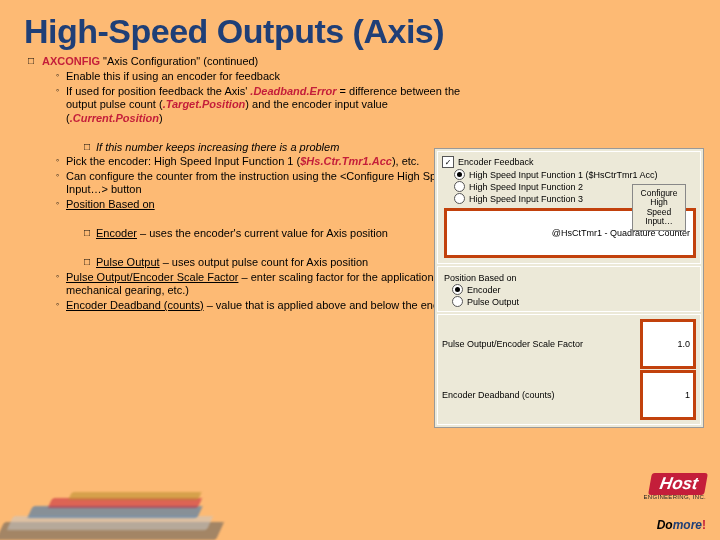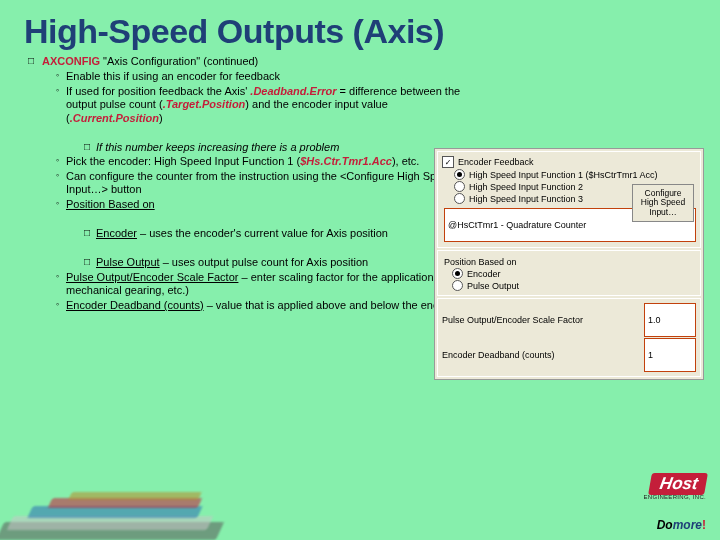--- a/index.html
+++ b/index.html
@@ -1,39 +1,39 @@
 <!DOCTYPE html>
 <html><head>
 <meta charset="utf-8">
 <style>
 html,body{margin:0;padding:0;width:720px;height:540px;font-family:Arial,Helvetica,sans-serif;background:#fff;overflow:hidden;position:relative}
-.slide{position:relative;width:720px;height:540px;background:#86efac}
+.slide{position:relative;width:720px;height:540px;background:#fdba74}
 .title{font-family:"Trebuchet MS",Arial,sans-serif;font-size:34px;font-weight:bold;color:#1f3f77;padding:12px 0 4px 24px;letter-spacing:-0.5px}
 .content{padding:0 20px 0 28px;font-size:11px;line-height:1.22;color:#000}
 .lvl1{margin:0 0 2px 0;padding-left:14px;position:relative}
 .lvl1::before{content:"□";position:absolute;left:0;top:0;font-size:10px}
 .axconfig{color:#c41e3a;font-weight:bold}
 .lvl2{margin:1px 0 1px 28px;padding-left:10px;position:relative}
 .lvl2::before{content:"◦";position:absolute;left:0;top:0;font-size:9px}
 .lvl3{margin:16px 0 1px 56px;padding-left:12px;position:relative}
 .lvl3::before{content:"□";position:absolute;left:0;top:0;font-size:10px}
 .ital2{font-style:italic}
 .bolditalic{font-weight:bold;font-style:italic;color:#c41e3a}
 .u{text-decoration:underline}
 .narrow{max-width:404px}
 .shot{position:absolute;right:16px;top:148px;width:268px;border:1px solid #999;background:#ece9d8;font-family:Tahoma,Arial,sans-serif;font-size:9px}
 .shot .grp{border:1px solid #fff;margin:2px;padding:3px 4px}
 .shot .row{display:flex;align-items:center;gap:4px;margin:1px 0}
 .shot .chk{width:10px;height:10px;border:1px solid #555;background:#fff;display:inline-flex;align-items:center;justify-content:center;font-size:8px}
 .shot .rad{width:9px;height:9px;border:1px solid #555;border-radius:50%;background:#fff;display:inline-flex;align-items:center;justify-content:center}
 .shot .rad.sel::after{content:"";width:5px;height:5px;background:#000;border-radius:50%}
 .shot .btn{border:1px solid #888;background:#ece9d8;padding:4px 6px;font-size:8.5px;text-align:center;line-height:1.1}
-.shot .inp{border:1px solid #c2410c;background:#fff;padding:11px 3px;font-size:9px;flex:0 0 44px;text-align:left}
+.shot .inp{border:3px solid #c2410c;background:#fff;padding:17px 3px;font-size:9px;flex:0 0 44px;text-align:right}
 .shot .lbl{flex:1}
-.shot .btncol{position:absolute;right:6px;top:32px;width:62px}
+.shot .btncol{position:absolute;right:14px;top:32px;width:54px}
 .shot .section{font-size:9px;margin:3px 0 1px 2px}
 .smear{position:absolute;left:0;bottom:0;width:320px;height:70px;pointer-events:none}
 .smear div{position:absolute;border-radius:2px;opacity:.55;filter:blur(1.2px)}
 .s1{left:0;bottom:0;width:220px;height:18px;background:#5a5a5a;transform:skewX(-25deg)}
 .s2{left:10px;bottom:10px;width:200px;height:14px;background:#c7c7c7;transform:skewX(-25deg)}
 .s3{left:30px;bottom:22px;width:170px;height:12px;background:#2a6fb5;transform:skewX(-25deg);opacity:.6}
 .s4{left:50px;bottom:32px;width:150px;height:10px;background:#c41e3a;transform:skewX(-25deg);opacity:.6}
 .s5{left:70px;bottom:40px;width:130px;height:8px;background:#b78d2a;transform:skewX(-25deg);opacity:.55}
 .logo{position:absolute;right:14px;bottom:8px;text-align:right}
 .logo .host{background:#c41e3a;color:#fff;font-family:"Arial Black",Arial;font-style:italic;font-weight:900;font-size:17px;padding:1px 8px 1px 10px;border-radius:3px;display:inline-block;transform:skewX(-10deg)}

